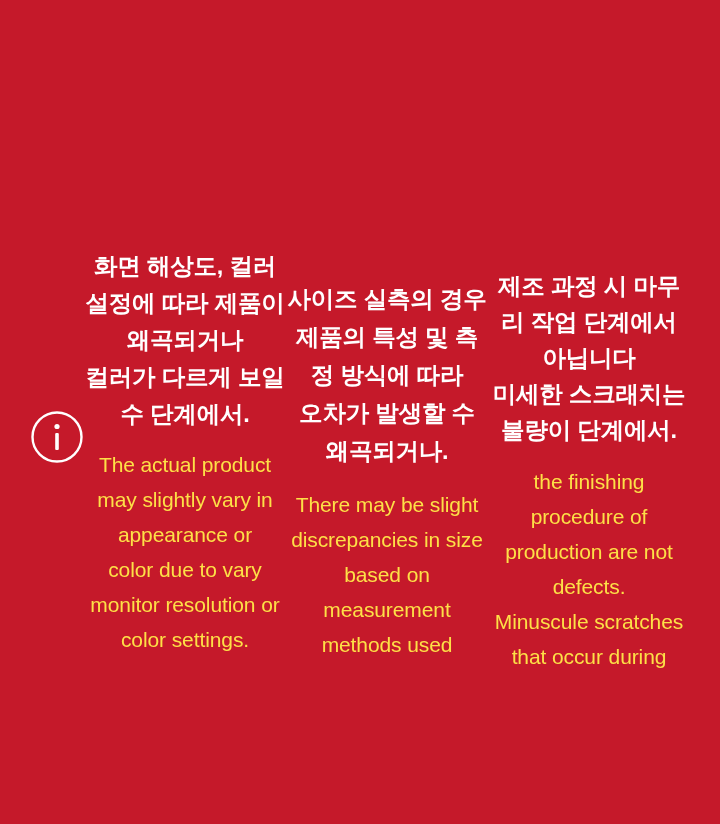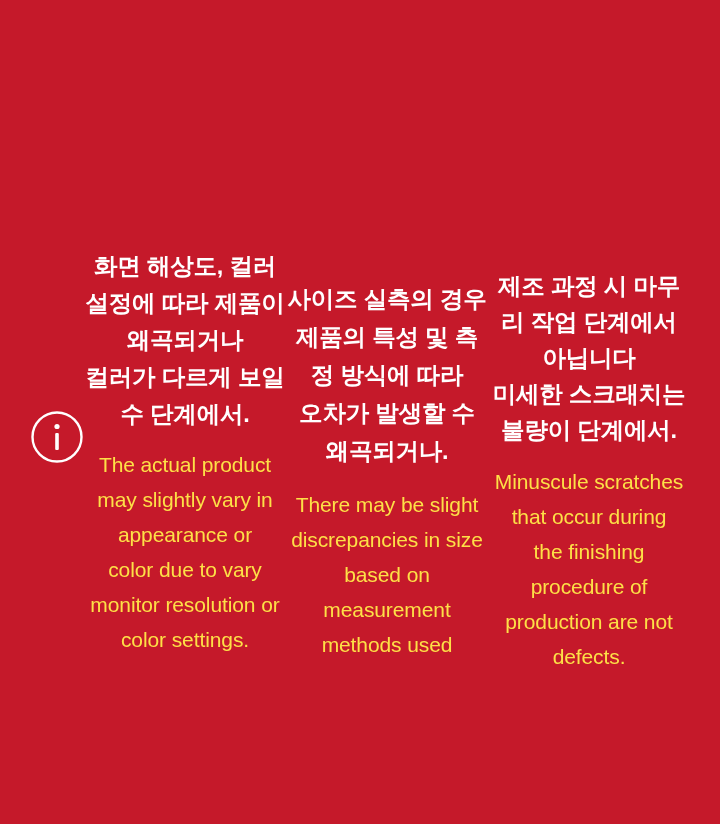--- a/index.html
+++ b/index.html
@@ -94,18 +94,18 @@
       <span class="line">based on measurement methods used</span>
     </p>
   </div>
 
   <div class="block block-3">
     <p class="ko">
       <span class="line">제조 과정 시 마무리 작업 단계에서 아닙니다</span>
       <span class="line">미세한 스크래치는 불량이 단계에서.</span>
     </p>
     <p class="en">
+      <span class="line">the finishing procedure of production are not defects.</span>
       <span class="line">Minuscule scratches that occur during</span>
-      <span class="line">the finishing procedure of production are not defects.</span>
     </p>
   </div>
 
 </div>
 
 </body></html>

